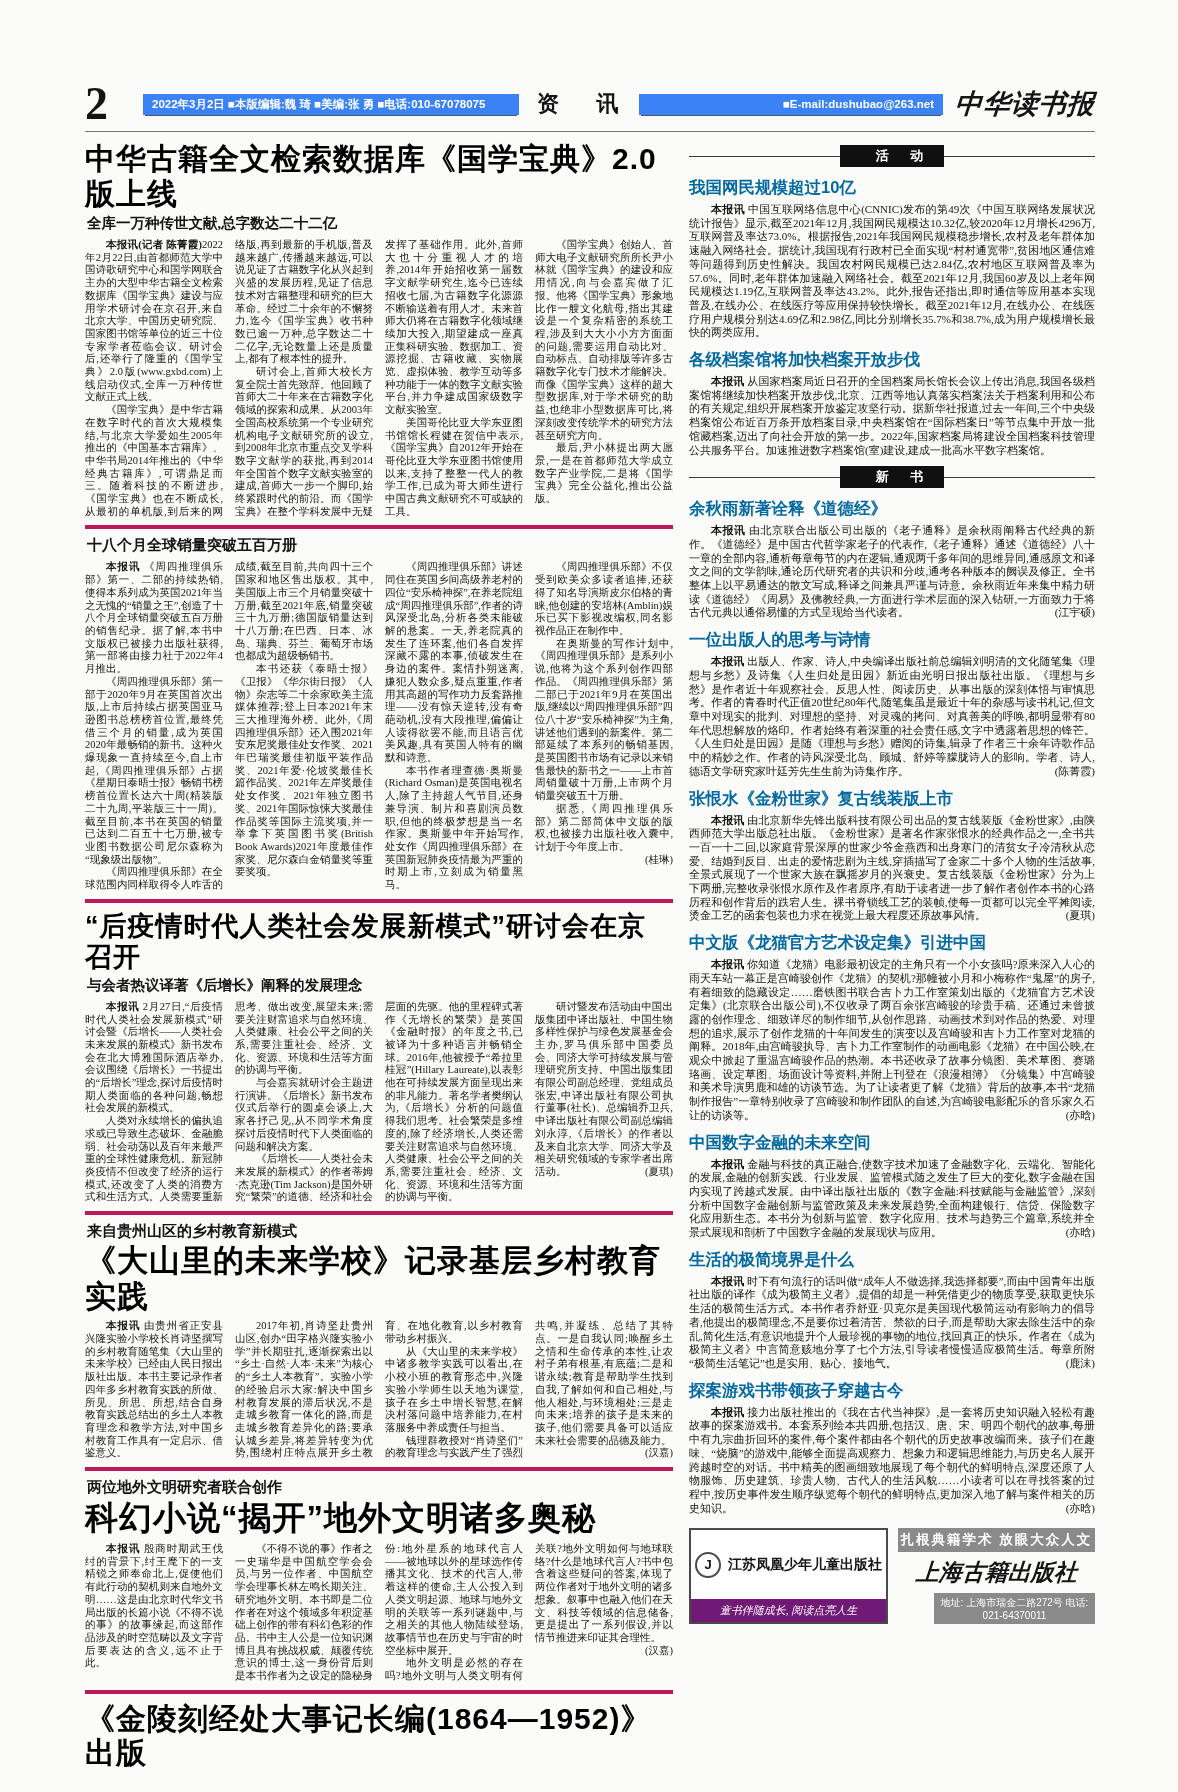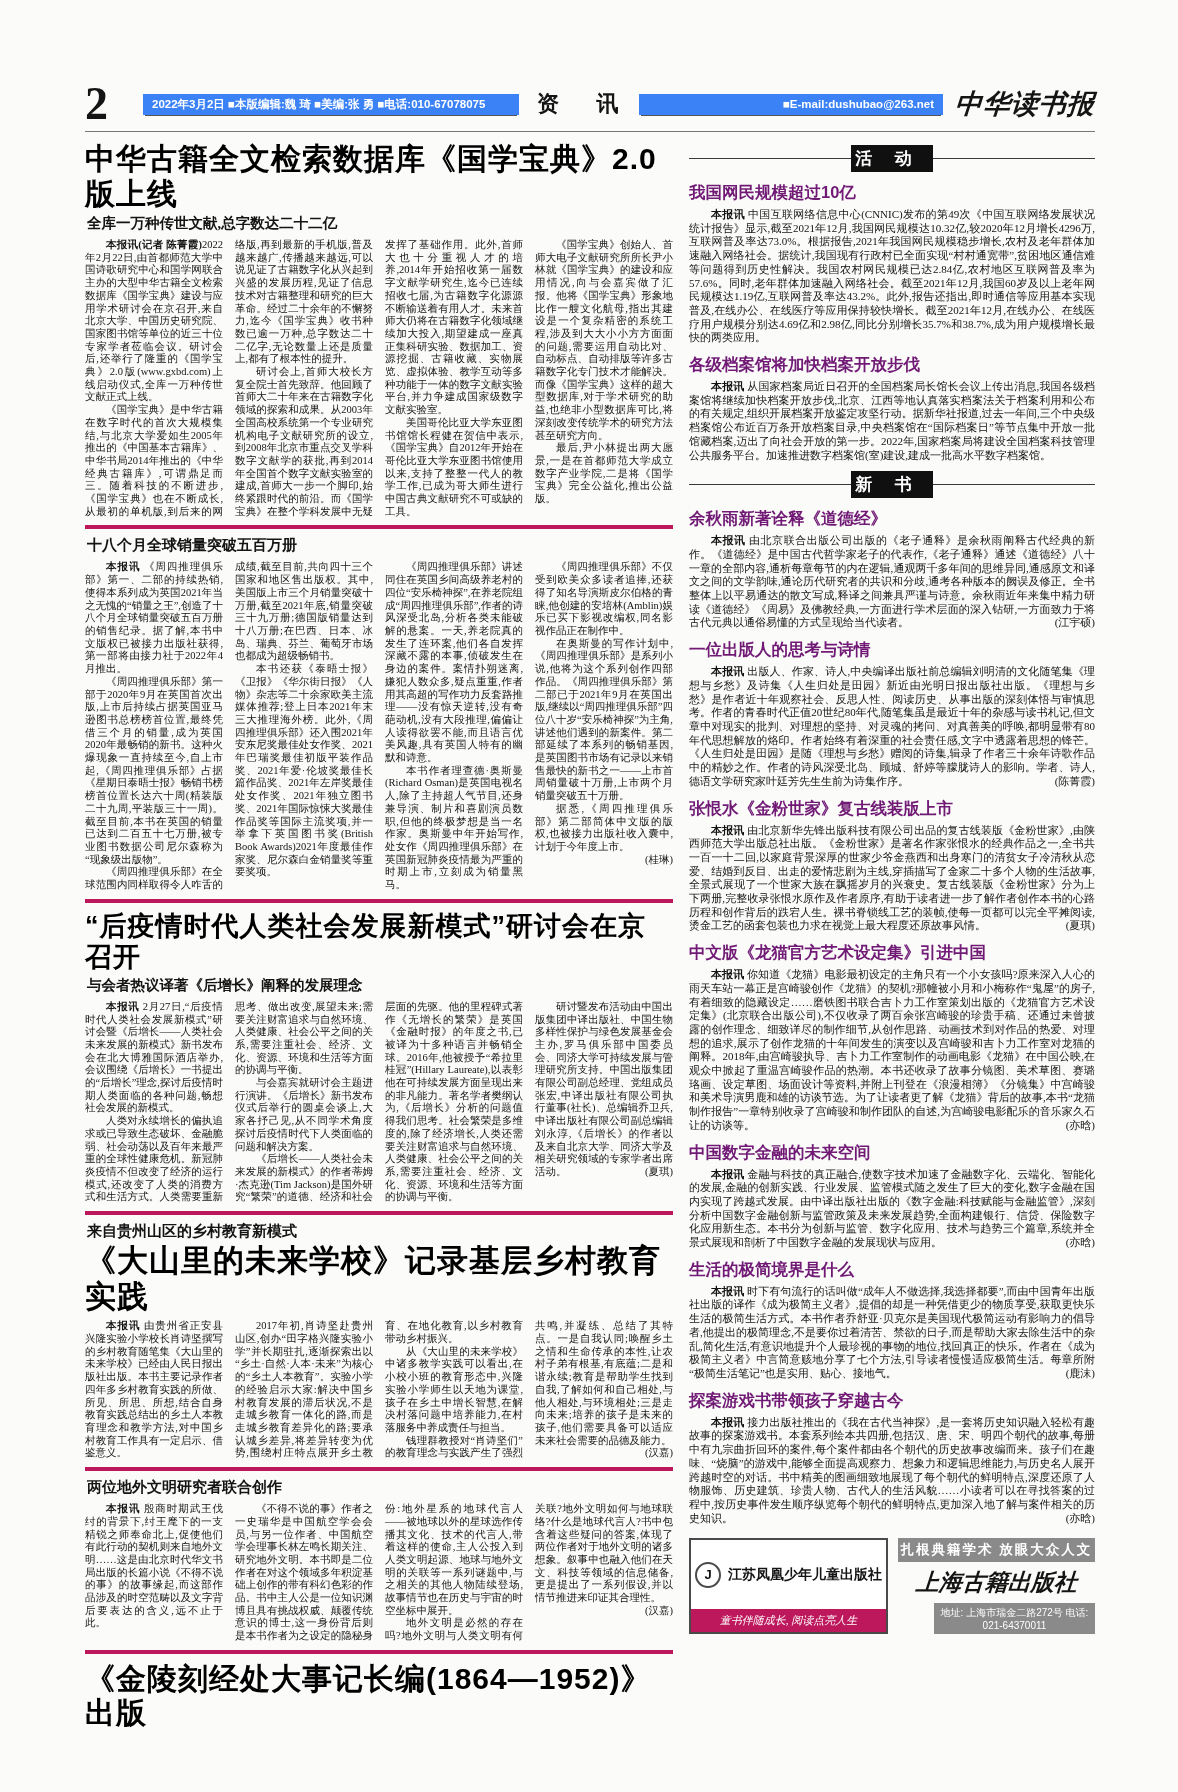--- a/index.html
+++ b/index.html
@@ -38,33 +38,33 @@
   .story-6 .headline{font-size:30px;}
   .subhead{font-size:14.5px;font-weight:bold;margin:0 0 6px 2px;}
   .cols{column-count:4;column-gap:12px;font-size:10.5px;line-height:12.7px;
         text-align:justify;margin-top:6px;}
   .cols p{margin:0;text-indent:2em;}
   .byline{float:right;}
   
   .divider{display:flex;align-items:center;margin:4px 0 10px;}
   .dline{flex:1;height:1px;background:#3a3a3a;}
   .badge{background:#101010;color:#fff;font-family:"Liberation Sans",sans-serif;
-         font-weight:bold;font-size:17px;letter-spacing:9px;padding:2px 12px 2px 4px;white-space:nowrap;text-align:right;}
+         font-weight:bold;font-size:13px;letter-spacing:9px;padding:2px 12px 2px 36px;white-space:nowrap;text-align:right;}
   .rail-item h2{font-family:"Liberation Sans","DejaVu Sans",sans-serif;font-weight:900;
-                font-size:16.5px;margin:8px 0 4px;color:#701a75;}
+                font-size:16.5px;margin:8px 0 4px;color:#0369a1;}
   .rail-item p{margin:0 0 9px;font-size:11px;line-height:13.7px;text-align:justify;text-indent:2em;}
   
   .ads{display:flex;gap:10px;margin-top:13px;}
   .ad1{flex:0 0 45%;border:2px solid #4a4a4a;display:flex;flex-direction:column;background:#fff;}
   .ad1-main{flex:1;display:flex;align-items:center;justify-content:center;gap:7px;padding:12px 4px;}
   .circle{display:inline-flex;align-items:center;justify-content:center;width:22px;height:22px;
           border:2px solid #4a4a4a;border-radius:50%;font-weight:bold;font-size:13px;
           font-family:"Liberation Sans",sans-serif;}
   .ad1 .name{font-weight:bold;font-size:14px;white-space:nowrap;}
-  .tagline{background:#be185d;color:#fff;text-align:center;font-size:11px;padding:4px 0;font-style:italic;}
+  .tagline{background:#701a75;color:#fff;text-align:center;font-size:11px;padding:4px 0;font-style:italic;}
   .ad2{flex:1;display:flex;flex-direction:column;gap:5px;min-width:0;}
   .slogan{background:#8a8a8a;color:#fff;font-family:"Liberation Sans",sans-serif;font-weight:bold;
           text-align:center;font-size:13.5px;letter-spacing:2px;padding:3px 0;}
   .brand{font-size:23px;font-weight:bold;font-style:italic;text-align:center;transform:skewX(-4deg);}
   .addr{background:#8a8a8a;color:#fff;font-size:10px;text-align:center;padding:3px 0;
         font-family:"Liberation Sans",sans-serif;margin-left:36px;}
 </style>
 </head>
 <body>
 
@@ -121,20 +121,21 @@
           <h1 class="headline">《大山里的未来学校》记录基层乡村教育实践</h1>
           <div class="cols">
             <p><b>本报讯</b> 由贵州省正安县兴隆实验小学校长肖诗坚撰写的乡村教育随笔集《大山里的未来学校》已经由人民日报出版社出版。本书主要记录作者四年多乡村教育实践的所做、所见、所思、所想,结合自身教育实践总结出的乡土人本教育理念和教学方法,对中国乡村教育工作具有一定启示、借鉴意义。</p>
             <p>2017年初,肖诗坚赴贵州山区,创办“田字格兴隆实验小学”并长期驻扎,逐渐探索出以“乡土·自然·人本·未来”为核心的“乡土人本教育”。实验小学的经验启示大家:解决中国乡村教育发展的滞后状况,不是走城乡教育一体化的路,而是走城乡教育差异化的路;要承认城乡差异,将差异转变为优势,围绕村庄特点展开乡土教育、在地化教育,以乡村教育带动乡村振兴。</p>
             <p>从《大山里的未来学校》中诸多教学实践可以看出,在小校小班的教育形态中,兴隆实验小学师生以天地为课堂,孩子在乡土中增长智慧,在解决村落问题中培养能力,在村落服务中养成责任与担当。</p>
             <p>钱理群教授对“肖诗坚们”的教育理念与实践产生了强烈共鸣,并凝练、总结了其特点。一是自我认同;唤醒乡土之情和生命传承的本性,让农村子弟有根基,有底蕴;二是和谐永续;教育是帮助学生找到自我,了解如何和自己相处,与他人相处,与环境相处;三是走向未来;培养的孩子是未来的孩子,他们需要具备可以适应未来社会需要的品德及能力。<span class="byline">(汉嘉)</span></p>
           </div>
         </article>
         <article class="story story-5">
           <div class="kicker">两位地外文明研究者联合创作</div>
+          <h1 class="headline">科幻小说“揭开”地外文明诸多奥秘</h1>
           <div class="cols">
             <p><b>本报讯</b> 殷商时期武王伐纣的背景下,纣王麾下的一支精锐之师奉命北上,促使他们有此行动的契机则来自地外文明……这是由北京时代华文书局出版的长篇小说《不得不说的事》的故事缘起,而这部作品涉及的时空范畴以及文字背后要表达的含义,远不止于此。</p>
             <p>《不得不说的事》作者之一史瑞华是中国航空学会会员,与另一位作者、中国航空学会理事长林左鸣长期关注、研究地外文明。本书即是二位作者在对这个领域多年积淀基础上创作的带有科幻色彩的作品。书中主人公是一位知识渊博且具有挑战权威、颠覆传统意识的博士,这一身份背后则是本书作者为之设定的隐秘身份:地外星系的地球代言人——被地球以外的星球选作传播其文化、技术的代言人,带着这样的使命,主人公投入到人类文明起源、地球与地外文明的关联等一系列谜题中,与之相关的其他人物陆续登场,故事情节也在历史与宇宙的时空坐标中展开。</p>
             <p>地外文明是必然的存在吗?地外文明与人类文明有何关联?地外文明如何与地球联络?什么是地球代言人?书中包含着这些疑问的答案,体现了两位作者对于地外文明的诸多想象。叙事中也融入他们在天文、科技等领域的信息储备,更是提出了一系列假设,并以情节推进来印证其合理性。<span class="byline">(汉嘉)</span></p>
           </div>
         </article>
         <article class="story story-6">
           <h1 class="headline">《金陵刻经处大事记长编(1864—1952)》出版</h1>
         </article>
       </div>

